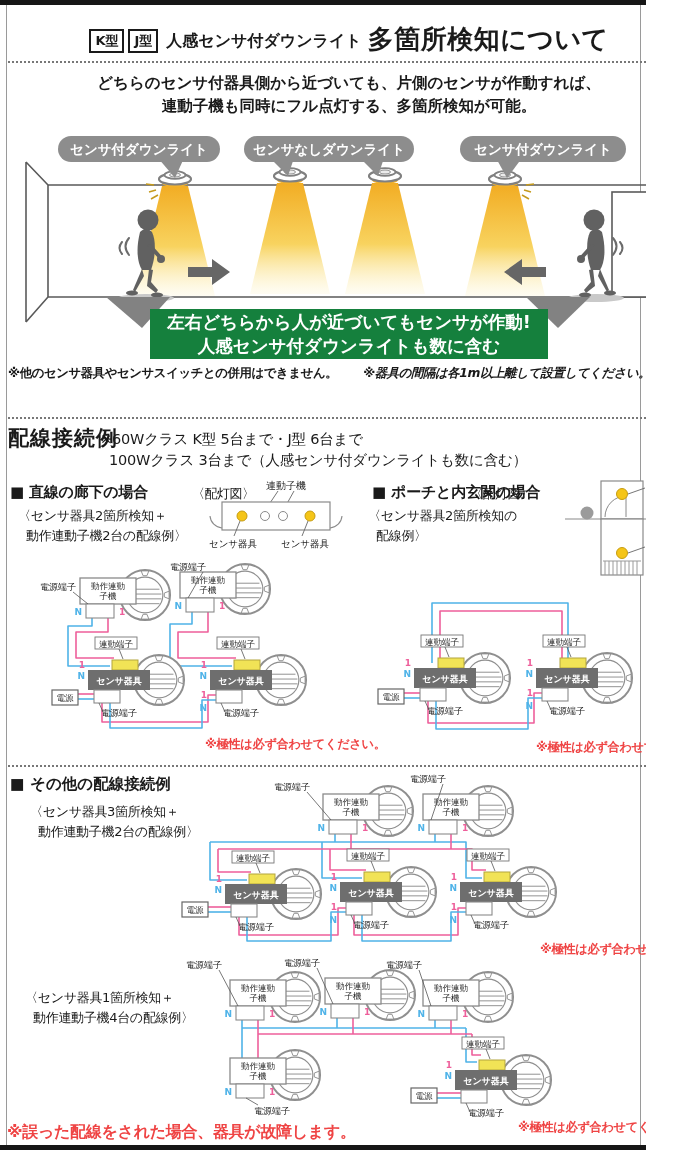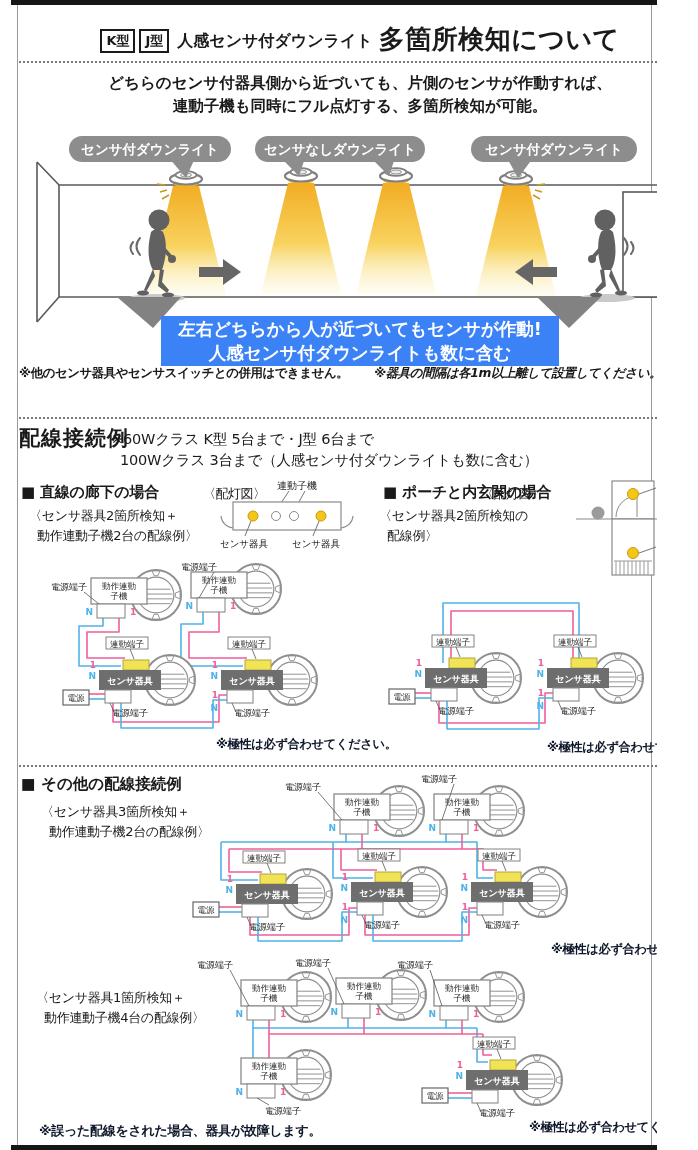--- a/index.html
+++ b/index.html
@@ -1,43 +1,43 @@
 <!DOCTYPE html>
 <html><head>
 <meta charset="utf-8">
 <style>
   html,body{margin:0;padding:0;background:#fff;}
   .page{position:relative;width:646px;height:1150px;background:#fff;overflow:hidden;
-        font-family:"DejaVu Sans",sans-serif;color:#1a1a1a;margin-left:11px;}
+        font-family:"DejaVu Sans",sans-serif;color:#1a1a1a;}
   .abs{position:absolute;}
   svg text{font-family:"DejaVu Sans",sans-serif;}
   .topbar{left:0;top:0;width:698px;height:5px;background:#161616;}
   .botbar{left:0;top:1145px;width:698px;height:5px;background:#161616;}
   .edge-l{left:6px;top:5px;bottom:5px;width:0;border-left:1px solid #9a9a9a;}
   .edge-r{right:5px;top:5px;bottom:5px;width:0;border-left:1px solid #9a9a9a;}
   .dotted{left:8px;width:682px;height:0;border-top:2px dotted #777;}
   .header{left:0;top:22px;width:698px;text-align:center;white-space:nowrap;}
   .badge{display:inline-block;border:2px solid #1a1a1a;font-size:13px;font-weight:bold;
          padding:1px 4px;margin-right:4px;vertical-align:3px;}
   .subtitle{font-size:16px;font-weight:bold;margin:0 6px 0 4px;vertical-align:2px;}
   .title{font-size:26px;font-weight:bold;letter-spacing:0.5px;}
   .intro{left:0;top:72px;width:698px;text-align:center;font-size:15.5px;font-weight:bold;line-height:1.5;}
-  .banner{left:150px;top:316px;width:398px;height:50px;background:#3b82f6;color:#fff;
+  .banner{left:150px;top:309px;width:398px;height:50px;background:#15803d;color:#fff;
           font-weight:bold;font-size:17.5px;text-align:center;line-height:1.38;padding-top:1px;
           box-sizing:border-box;}
   .notes{left:8px;top:362px;width:684px;font-size:12.4px;font-weight:bold;line-height:1.75;
          letter-spacing:-0.4px;white-space:nowrap;}
   .note-gap{margin-left:22px;font-style:italic;}
   .w-title{left:8px;top:424px;font-size:21px;font-weight:bold;letter-spacing:1px;}
   .w-limits{left:100px;top:429px;font-size:14.5px;line-height:1.45;letter-spacing:-0.2px;}
   .w-limits .l2{padding-left:9px;}
   .case-title{font-size:15px;font-weight:bold;letter-spacing:-0.2px;}
   .case-cap{font-size:13px;line-height:1.5;letter-spacing:-0.3px;}
   .layout-lab{font-size:13px;letter-spacing:-0.5px;}
-  .red{color:#0f172a;font-size:12.2px;font-weight:bold;letter-spacing:-0.3px;white-space:nowrap;}
+  .red{color:#ef4444;font-size:12.2px;font-weight:bold;letter-spacing:-0.3px;white-space:nowrap;}
   .other-title{font-size:15.5px;font-weight:bold;}
 </style>
 </head>
 <body>
 
 <div class="page">
   <div class="abs topbar"></div>
   <div class="abs edge-l"></div>
   <div class="abs edge-r"></div>
 
@@ -465,17 +465,17 @@
           <line x1="316" y1="93" x2="320" y2="103" stroke="#555" stroke-width="0.8"></line>
           <text x="282" y="112" text-anchor="end" font-size="9" fill="#ee5f9b" font-weight="bold">1</text>
           <text x="282" y="123" text-anchor="end" font-size="9" fill="#4fb3e8" font-weight="bold">N</text>
           <rect x="291" y="134" width="26" height="13" fill="#fff" stroke="#8a8a8a" stroke-width="1.1"></rect>
           <text x="298" y="160" text-anchor="start" font-size="9" fill="#222" font-weight="normal">電源端子</text>
           <line x1="300" y1="156" x2="296" y2="147" stroke="#555" stroke-width="0.8"></line>
           <rect x="241" y="132" width="26" height="15" fill="#fff" stroke="#666" stroke-width="1.2"></rect>
           <text x="254" y="143" text-anchor="middle" font-size="8.5" fill="#222" font-weight="normal">電源</text>
         </g>
       </svg></div>
-  <div class="abs red" style="left:28px;top:1122px;font-size:13px">※誤った配線をされた場合、器具が故障します。</div>
+  <div class="abs red" style="left:7px;top:1122px;font-size:16px">※誤った配線をされた場合、器具が故障します。</div>
   <div class="abs red" style="left:518px;top:1119px">※極性は必ず合わせてください。</div>
 
   <div class="abs botbar"></div>
 </div>
 
 </body></html>

